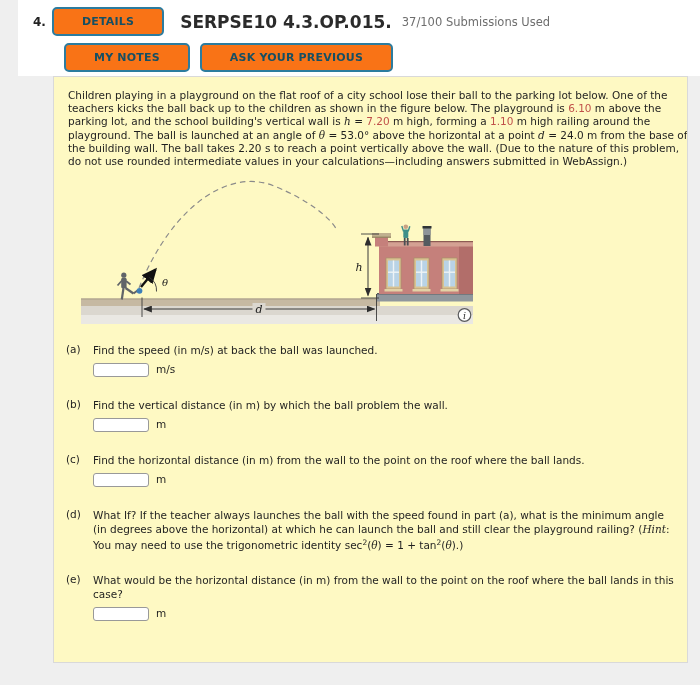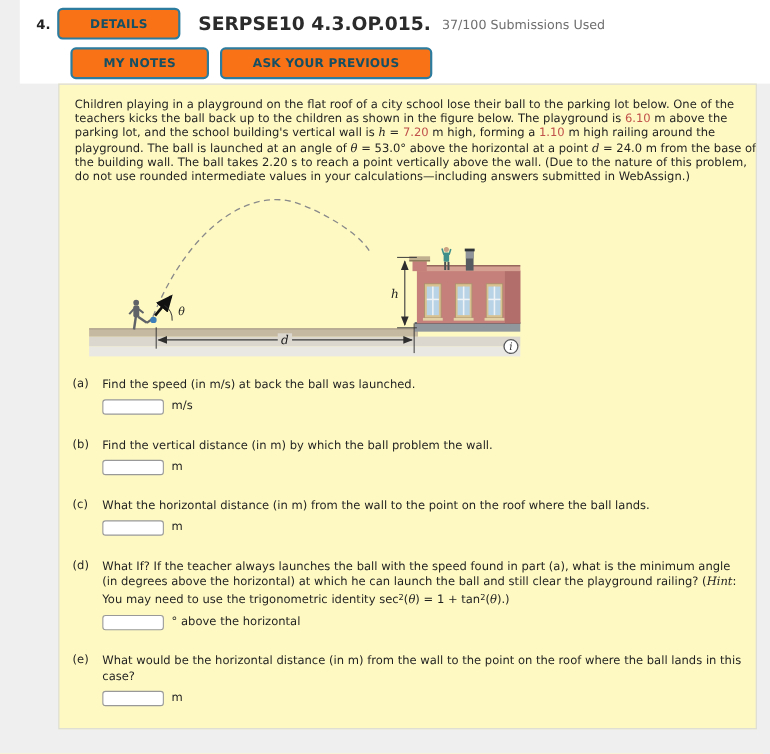--- a/index.html
+++ b/index.html
@@ -208,37 +208,33 @@
       </div>
       <div class="answer-row">
         <input class="answer-input" type="text" value="" style="">
         <span class="unit">m</span>
       </div>
     </div>
 
     <div class="part">
       <div class="part-line">
         <span class="part-label">(c)</span>
-        <span class="part-text"><span>What the horizontal distance (in m) from the wall to the point on the roof where the ball lands.</span></span>
+        <span class="part-text"><span>Find the horizontal distance (in m) from the wall to the point on the roof where the ball lands.</span></span>
       </div>
       <div class="answer-row">
         <input class="answer-input" type="text" value="" style="">
         <span class="unit">m</span>
       </div>
     </div>
 
     <div class="part">
       <div class="part-line">
         <span class="part-label">(d)</span>
         <span class="part-text"><span class="seg-b">What If? </span><span>If the teacher always launches the ball with the speed found in part (a), what is the minimum angle (in degrees above the horizontal) at which he can launch the ball and still clear the playground railing? (</span><span class="seg-i">Hint</span><span>: You may need to use the trigonometric identity sec</span><span class="seg-sup">2</span><span>(</span><span class="seg-i">θ</span><span>) = 1 + tan</span><span class="seg-sup">2</span><span>(</span><span class="seg-i">θ</span><span>).)</span></span>
       </div>
-      <div class="answer-row">
-        <input class="answer-input" type="text" value="" style="">
-        <span class="unit">° above the horizontal</span>
-      </div>
     </div>
 
     <div class="part">
       <div class="part-line">
         <span class="part-label">(e)</span>
         <span class="part-text"><span>What would be the horizontal distance (in m) from the wall to the point on the roof where the ball lands in this case?</span></span>
       </div>
       <div class="answer-row">
         <input class="answer-input" type="text" value="" style="">
         <span class="unit">m</span>

